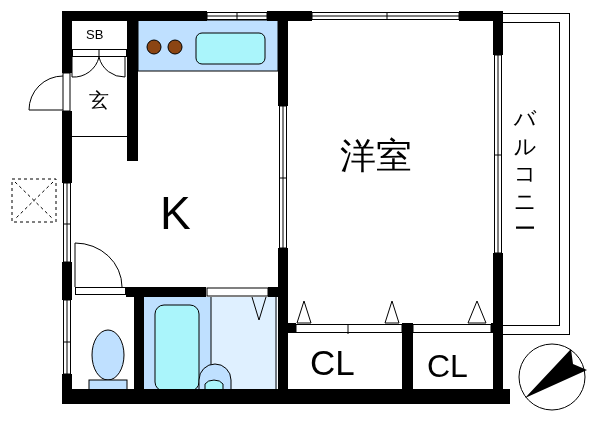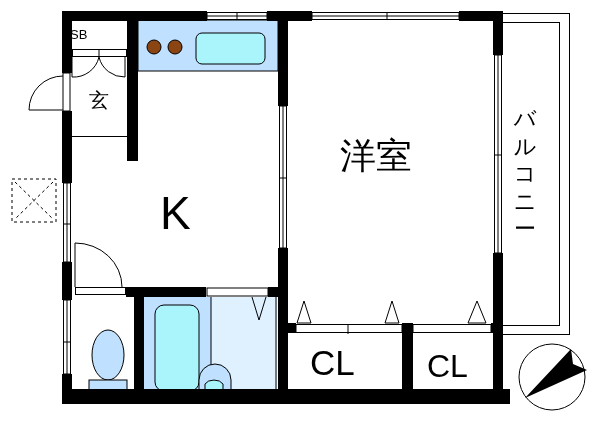--- a/index.html
+++ b/index.html
@@ -1,19 +1,19 @@
 <!DOCTYPE html>
 <html><head>
 <meta charset="utf-8">
 <style>
   html, body { margin: 0; padding: 0; background: #ffffff; }
   body { width: 600px; height: 425px; overflow: hidden; position: relative; font-family: "DejaVu Sans", "Liberation Sans", sans-serif; }
   #plan { position: absolute; left: 0; top: 0; }
   .lbl { position: absolute; color: #000; white-space: nowrap; line-height: 1; }
-  .lbl-sb { left: 70px; top: 28px; font-size: 13px; font-family: "Liberation Sans", sans-serif; }
+  .lbl-sb { left: 86px; top: 28px; font-size: 13px; font-family: "Liberation Sans", sans-serif; }
   .lbl-genkan { left: 89px; top: 90px; font-size: 20px; }
   .lbl-k { left: 160px; top: 190px; font-size: 46px; font-family: "Liberation Sans", sans-serif; }
   .lbl-room { left: 340px; top: 138px; font-size: 36px; text-align: left; }
   .lbl-room div { line-height: 1.02; }
   .lbl-room .size { font-family: "Liberation Sans", sans-serif; font-size: 35px; letter-spacing: -1px; }
   .lbl-cl1 { left: 310px; top: 345px; font-size: 35px; font-family: "Liberation Sans", sans-serif; }
   .lbl-cl2 { left: 427px; top: 350px; font-size: 32px; font-family: "Liberation Sans", sans-serif; }
   .lbl-balcony { left: 512px; top: 105px; font-size: 22px; width: 26px; text-align: center; line-height: 1.25; }
   .lbl-balcony span { display: block; }
 </style>

